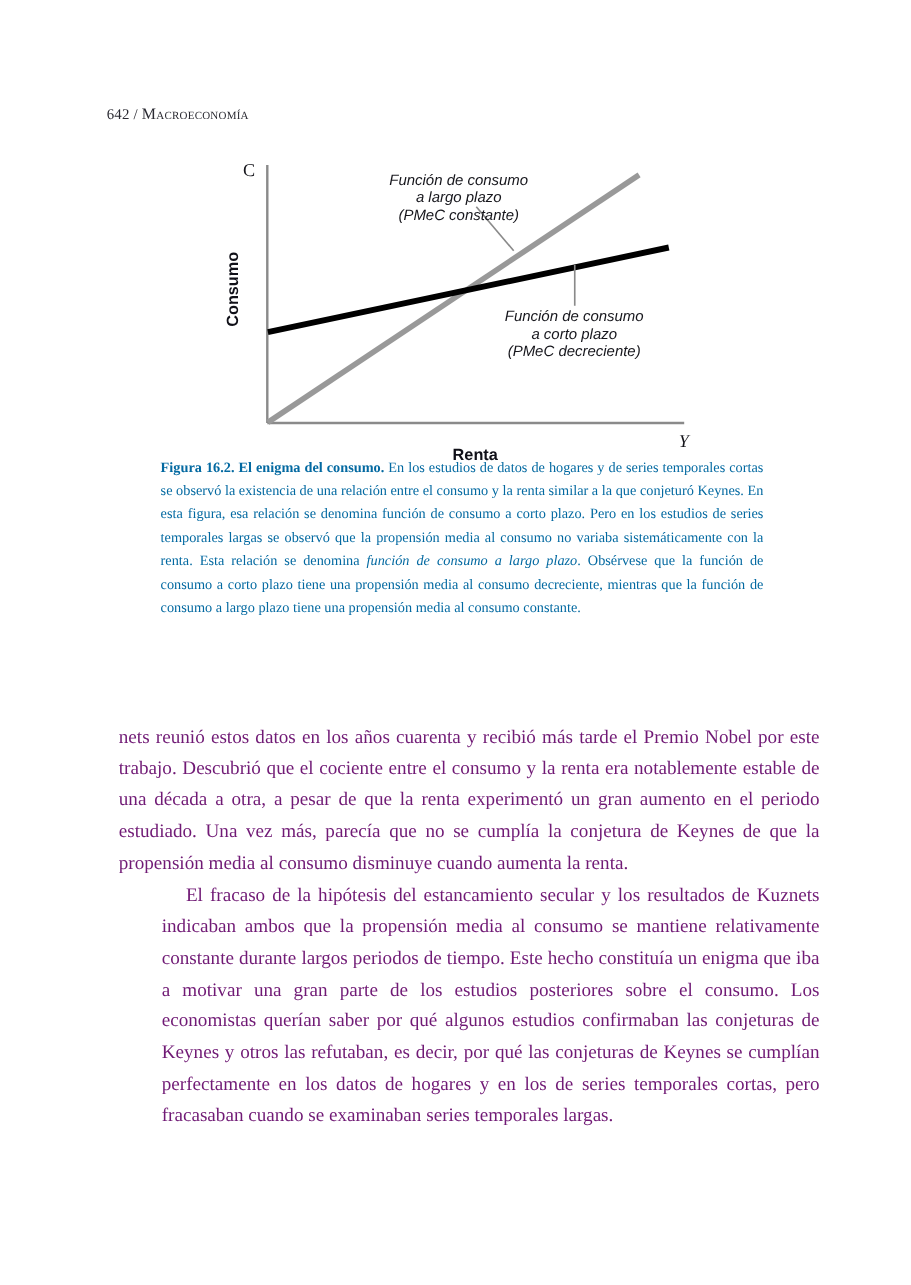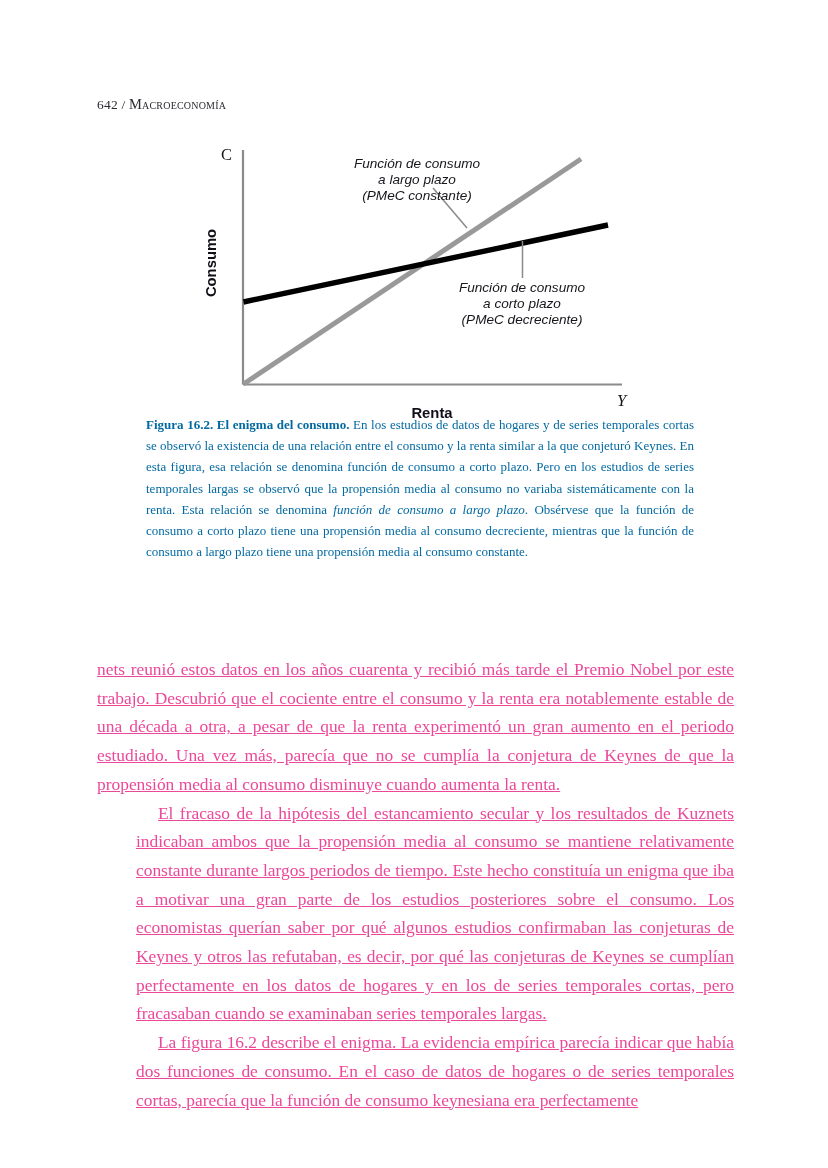--- a/index.html
+++ b/index.html
@@ -60,29 +60,28 @@
     text-justify: inter-word;
     color: #0369a1;
     hyphens: manual;
   }
   .caption b { font-weight: bold; }
   .caption i { font-style: italic; }
 
   
   .body-text {
     position: absolute;
-    left: 97px;
+    left: 108px;
     top: 655px;
     width: 637px;
     font-size: 17.4px;
     line-height: 28.7px;
     text-align: justify;
     text-justify: inter-word;
-    color: #ec4899;
-    text-decoration: underline;
+    color: #701a75;
   }
   .body-text p {
     margin: 0;
   }
   .body-text p.indent {
     text-indent: 22px;
     margin-left: 39px;
   }
 </style>
 </head>
@@ -131,16 +130,15 @@
     </svg>
   </div>
 
   <div class="caption">
     <b>Figura 16.2. El enigma del consumo.</b><span> En los estudios de datos de hogares y de series temporales cortas se observó la existencia de una relación entre el consumo y la renta similar a la que conjeturó Keynes. En esta figura, esa relación se denomina función de consumo a corto plazo. Pero en los estudios de series temporales largas se observó que la propensión media al consumo no variaba sistemáticamente con la renta. Esta relación se denomina </span><i>función de consumo a largo plazo</i><span>. Obsérvese que la función de consumo a corto plazo tiene una propensión media al consumo decreciente, mientras que la función de consumo a largo plazo tiene una propensión media al consumo constante.</span>
   </div>
 
   <div class="body-text">
     <p>nets reunió estos datos en los años cuarenta y recibió más tarde el Premio Nobel por este trabajo. Descubrió que el cociente entre el consumo y la renta era notablemente estable de una década a otra, a pesar de que la renta experimentó un gran aumento en el periodo estudiado. Una vez más, parecía que no se cumplía la conjetura de Keynes de que la propensión media al consumo disminuye cuando aumenta la renta.</p>
     <p class="indent">El fracaso de la hipótesis del estancamiento secular y los resultados de Kuznets indicaban ambos que la propensión media al consumo se mantiene relativamente constante durante largos periodos de tiempo. Este hecho constituía un enigma que iba a motivar una gran parte de los estudios posteriores sobre el consumo. Los economistas querían saber por qué algunos estudios confirmaban las conjeturas de Keynes y otros las refutaban, es decir, por qué las conjeturas de Keynes se cumplían perfectamente en los datos de hogares y en los de series temporales cortas, pero fracasaban cuando se examinaban series temporales largas.</p>
-    <p class="indent">La figura 16.2 describe el enigma. La evidencia empírica parecía indicar que había dos funciones de consumo. En el caso de datos de hogares o de series temporales cortas, parecía que la función de consumo keynesiana era perfectamente</p>
   </div>
 
 </div>
 
 </body></html>

